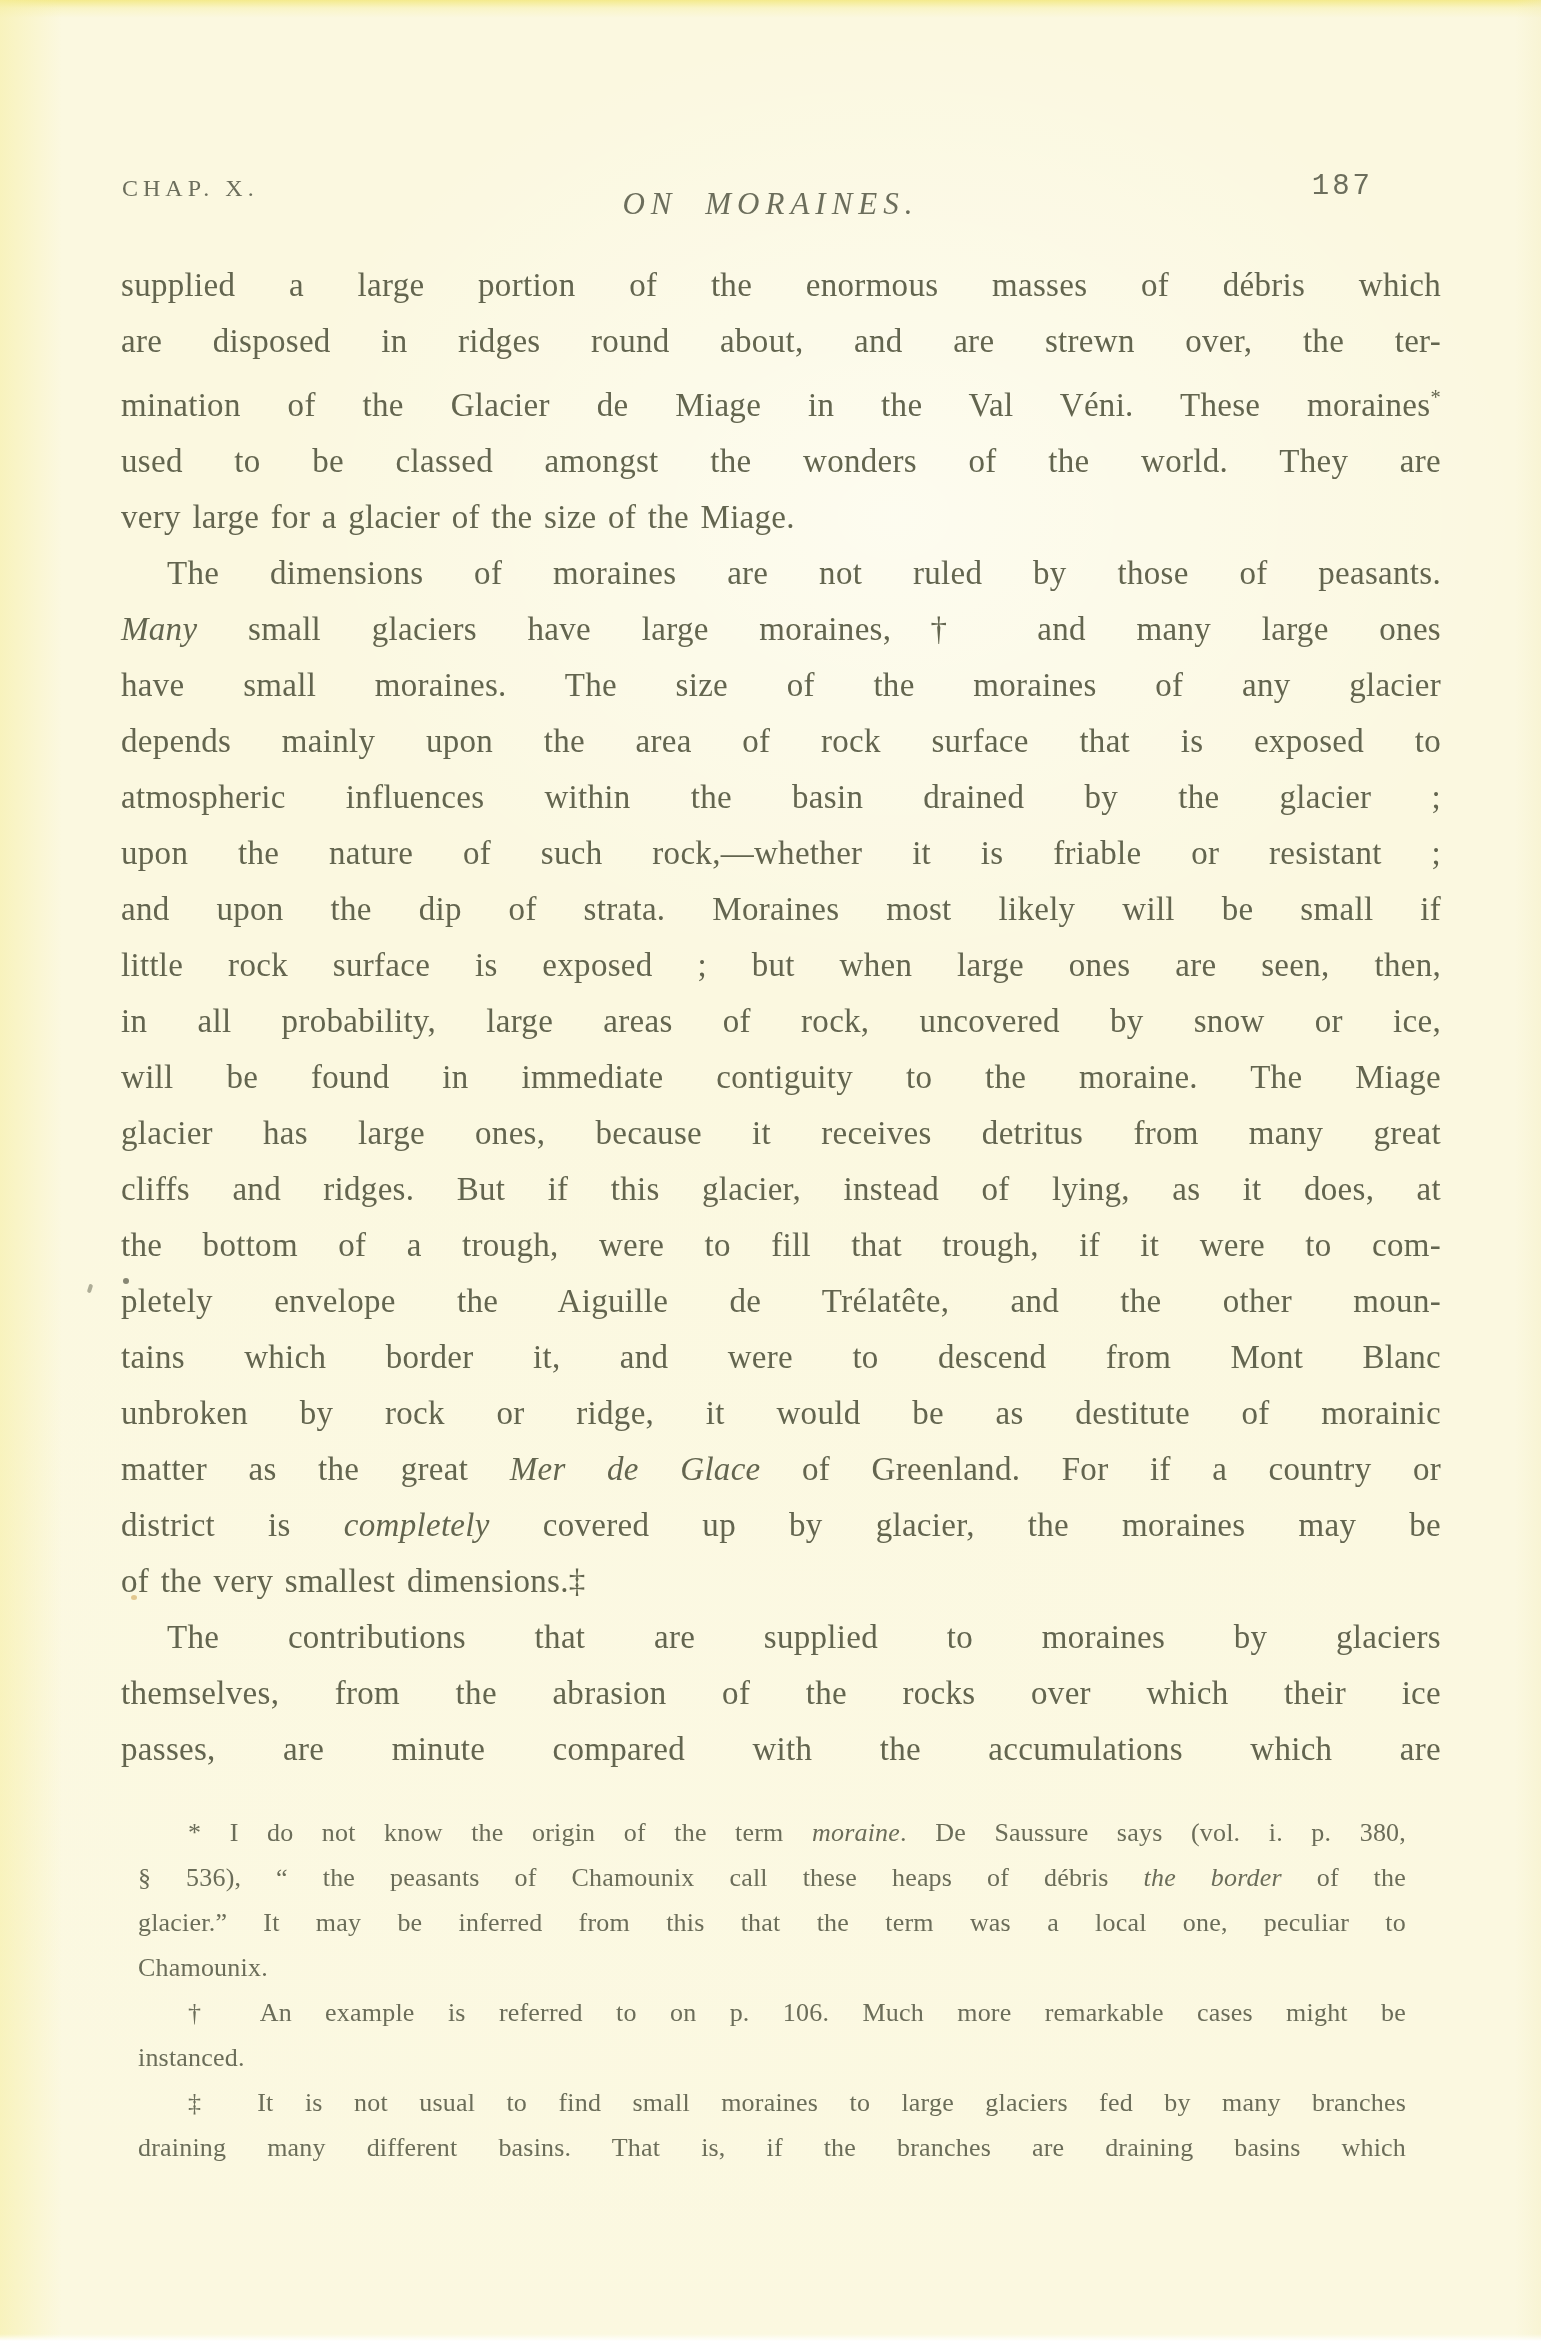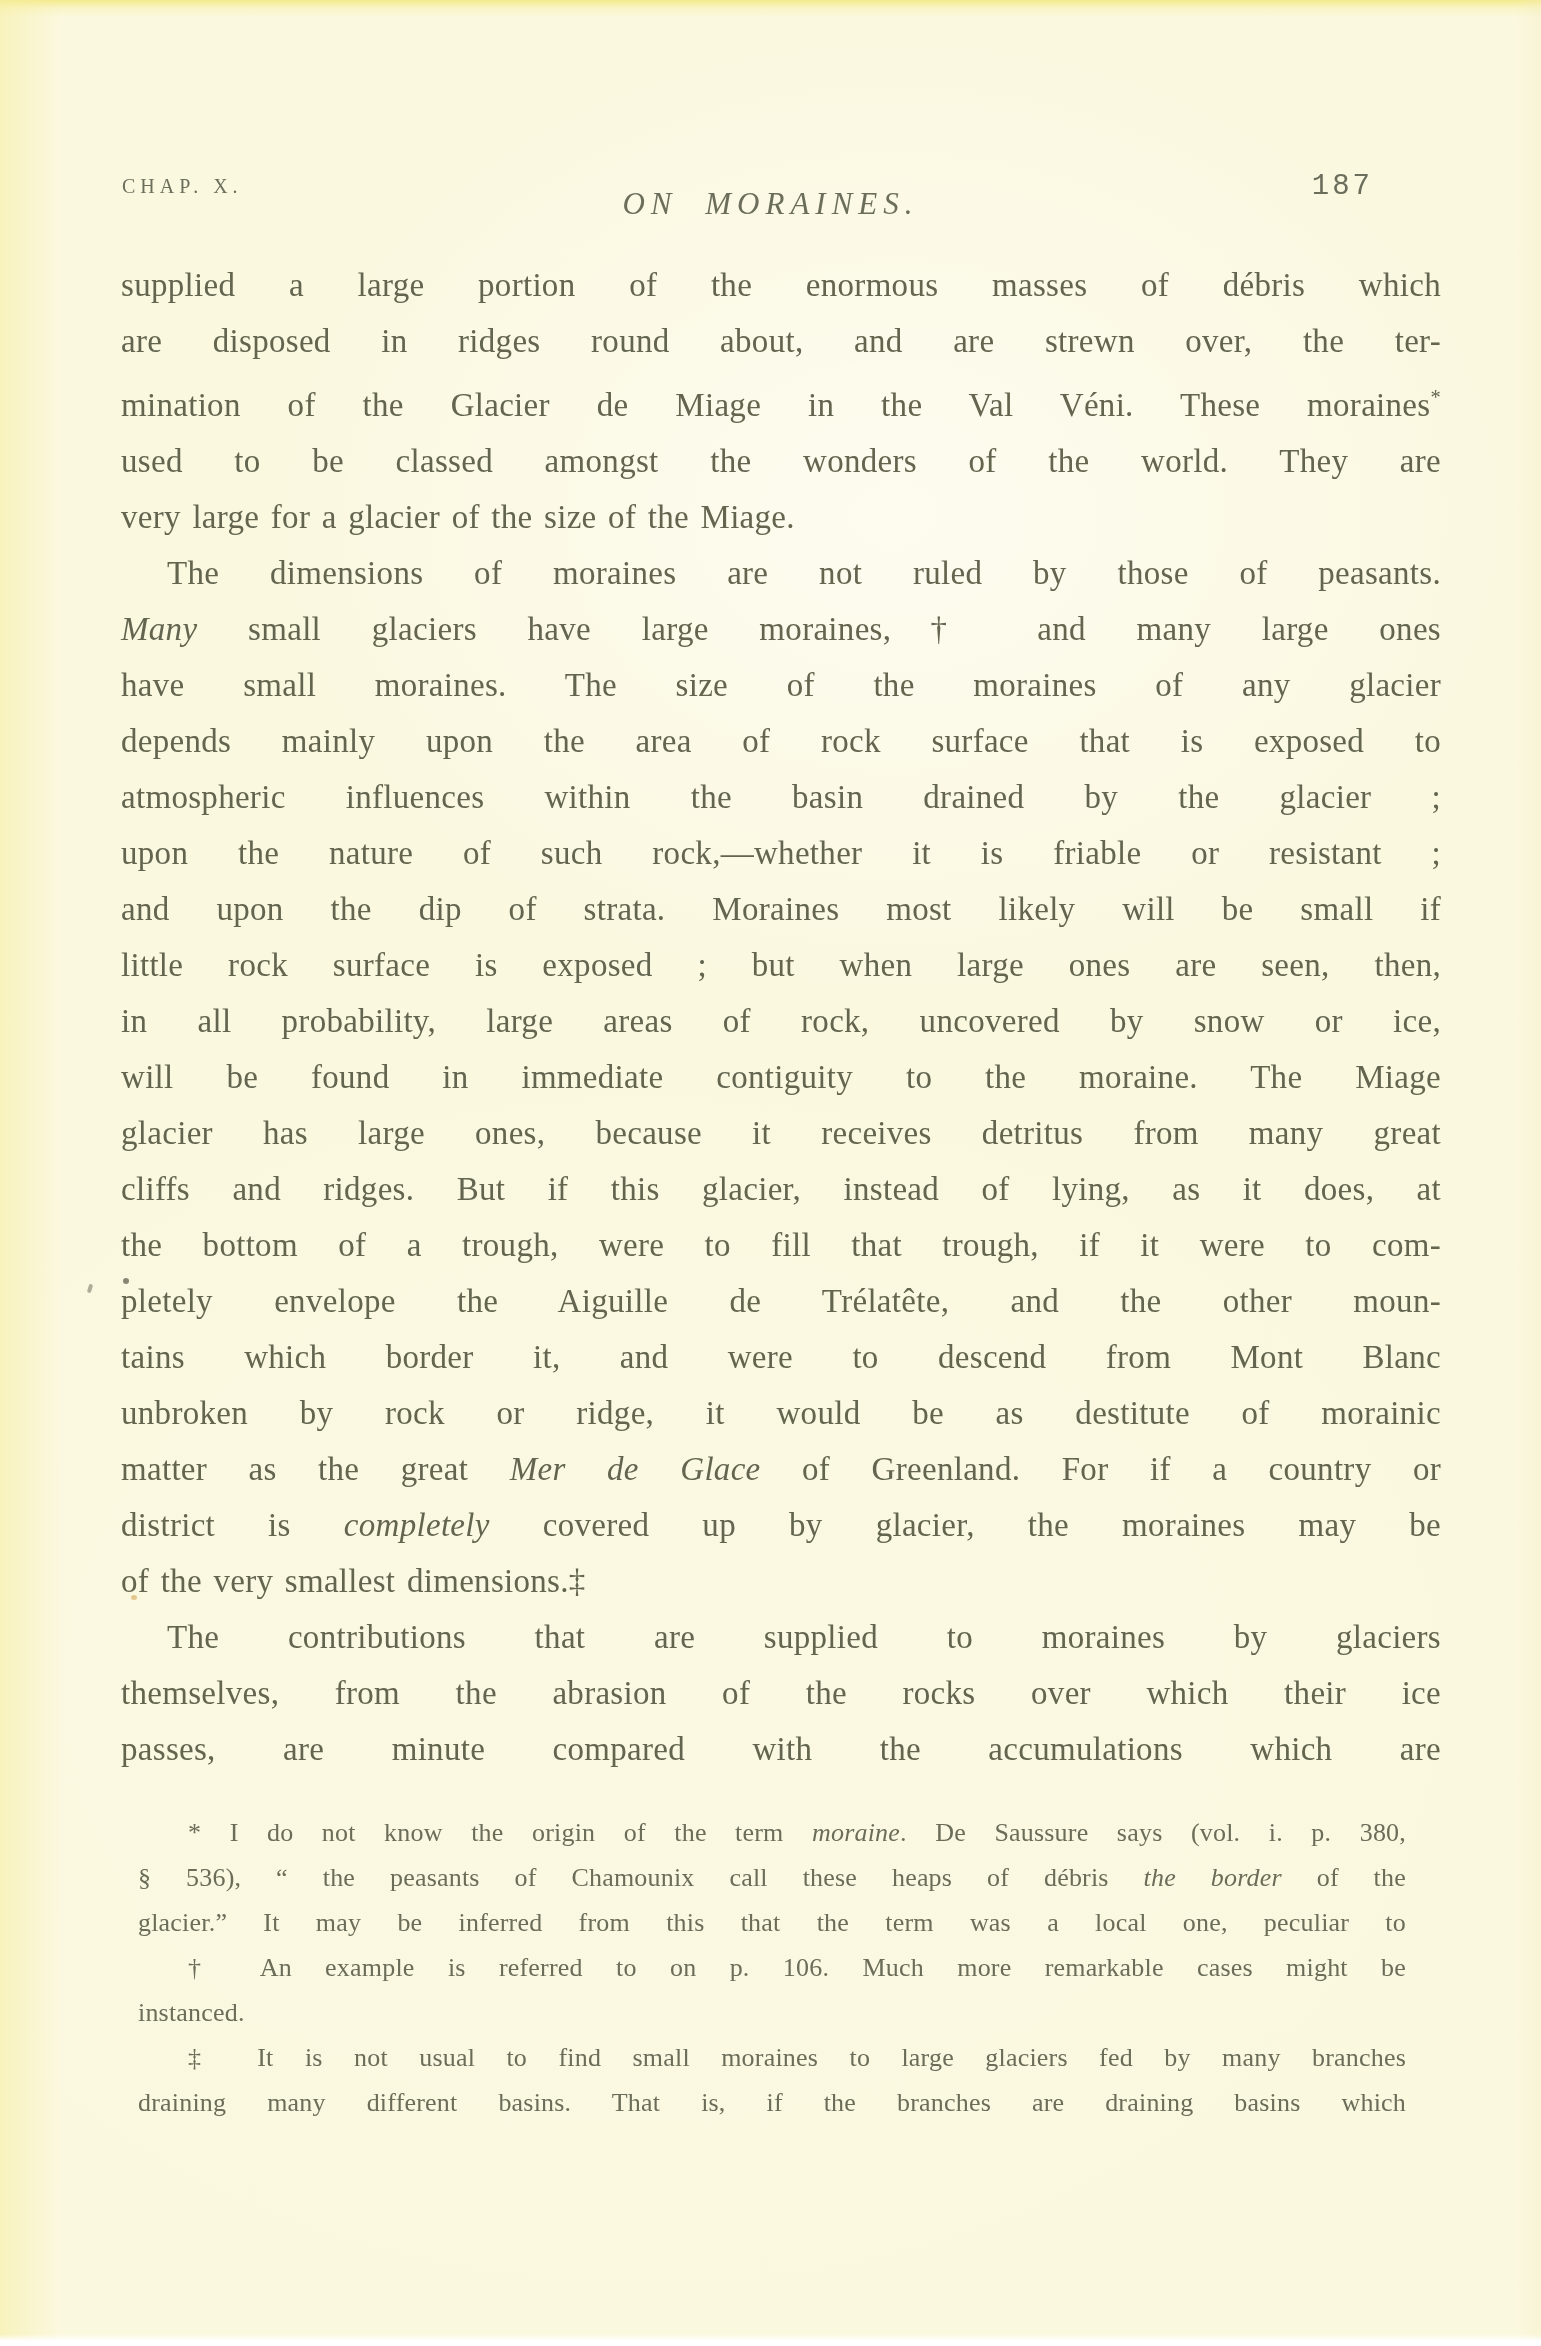--- a/index.html
+++ b/index.html
@@ -33,21 +33,21 @@
     position: absolute; top: 0; right: 0; width: 26px; height: 100%;
     background: linear-gradient(to left, rgba(243,236,190,0.35), rgba(243,236,190,0) 100%);
   }
   .edge-bottom {
     position: absolute; bottom: 0; left: 0; width: 100%; height: 12px;
     background: linear-gradient(to top, #ffffff 0px, #ffffff 5px, rgba(255,255,255,0) 100%);
   }
   .header { position: absolute; top: 168px; left: 0; width: 100%; height: 46px; }
   .chap {
     position: absolute; left: 122px; top: 7px;
-    font-size: 20px; letter-spacing: 5px; color: #6c6e5c;
+    font-size: 24px; letter-spacing: 5px; color: #6c6e5c;
   }
   .running-title {
     position: absolute; left: 0; top: 18px; width: 100%;
     text-align: center; font-style: italic;
     font-size: 31px; letter-spacing: 6px; word-spacing: 14px; color: #6c6e5c;
   }
   .pagenum {
     position: absolute; right: 168px; top: 2px;
     font-size: 29px; letter-spacing: 3px; color: #6c6e5c; font-family: Liberation Mono, monospace;
   }
@@ -111,20 +111,21 @@
       <div class="line last"><span>of the very smallest dimensions.‡</span></div>
       <div class="line indent"><span>The contributions that are supplied to moraines by glaciers</span></div>
       <div class="line"><span>themselves, from the abrasion of the rocks over which their ice</span></div>
       <div class="line"><span>passes, are minute compared with the accumulations which are</span></div>
     </div>
 
   <div class="footnotes">
       <div class="line indent"><span>* I do not know the origin of the term </span><i>moraine</i><span>. De Saussure says (vol. i. p. 380,</span></div>
       <div class="line"><span>§ 536), “ the peasants of Chamounix call these heaps of débris </span><i>the border</i><span> of the</span></div>
       <div class="line"><span>glacier.” It may be inferred from this that the term was a local one, peculiar to</span></div>
+      <div class="line last"><span>Chamounix.</span></div>
       <div class="line indent"><span>† An example is referred to on p. 106. Much more remarkable cases might be</span></div>
       <div class="line last"><span>instanced.</span></div>
       <div class="line indent"><span>‡ It is not usual to find small moraines to large glaciers fed by many branches</span></div>
       <div class="line"><span>draining many different basins. That is, if the branches are draining basins which</span></div>
     </div>
 
   <div class="speck s1"></div>
   <div class="speck s2"></div>
   <div class="speck s3"></div>
 </div>

